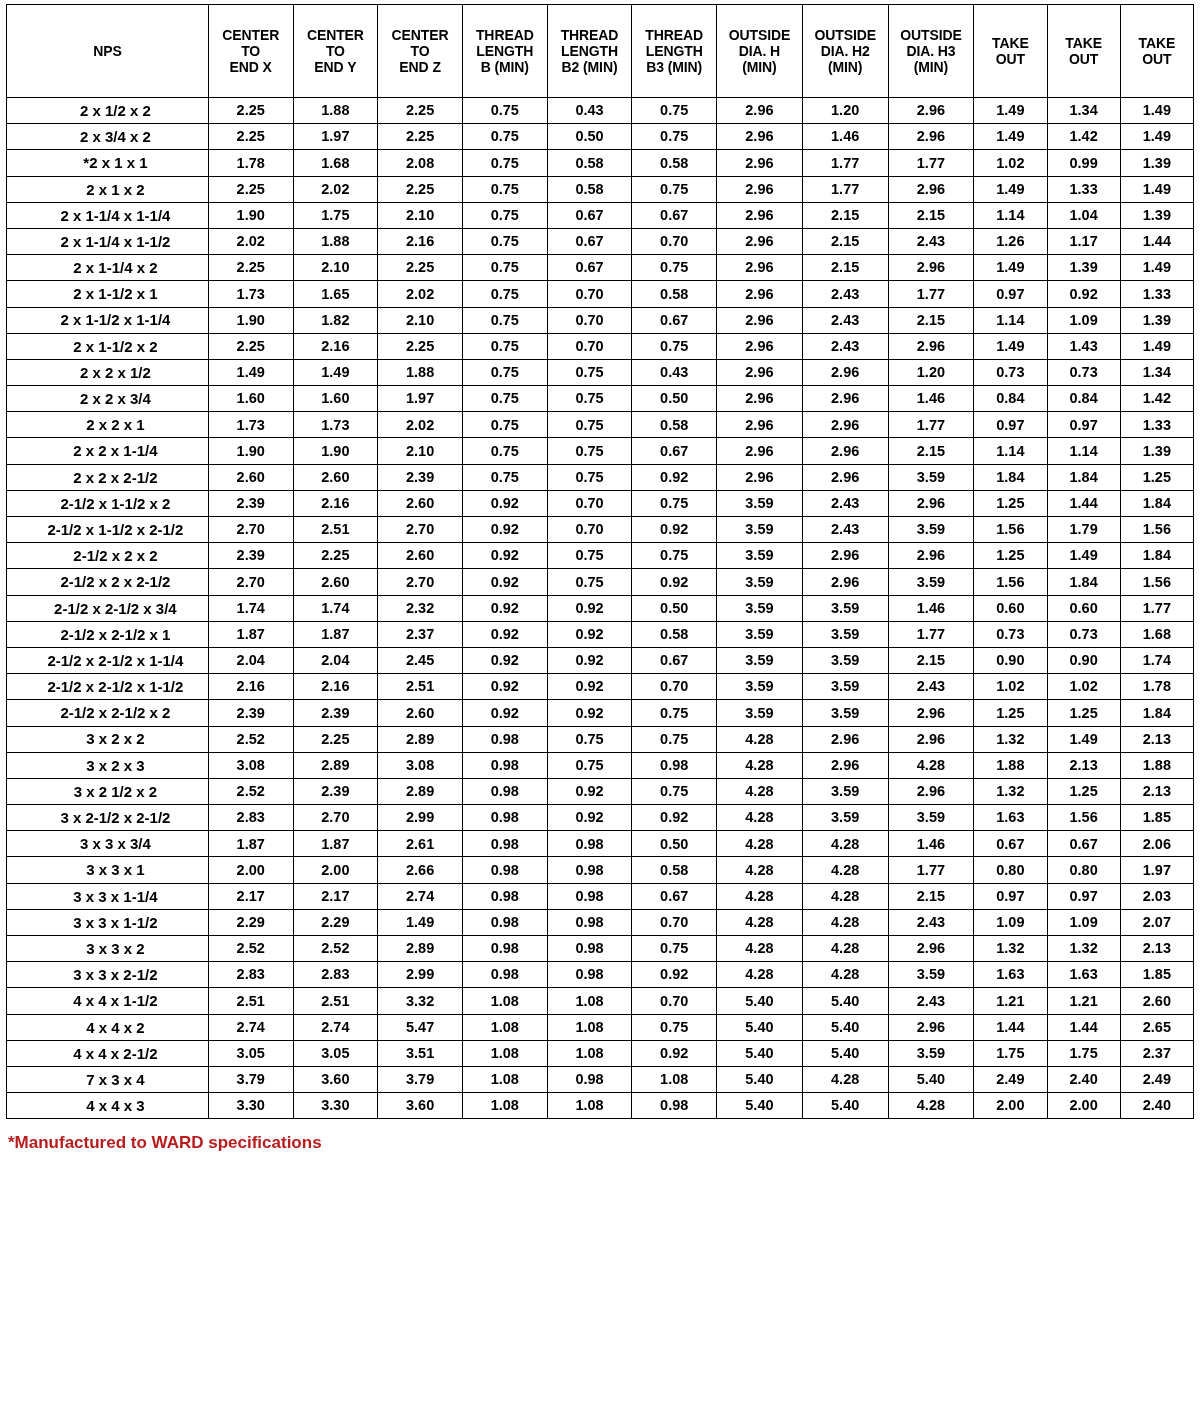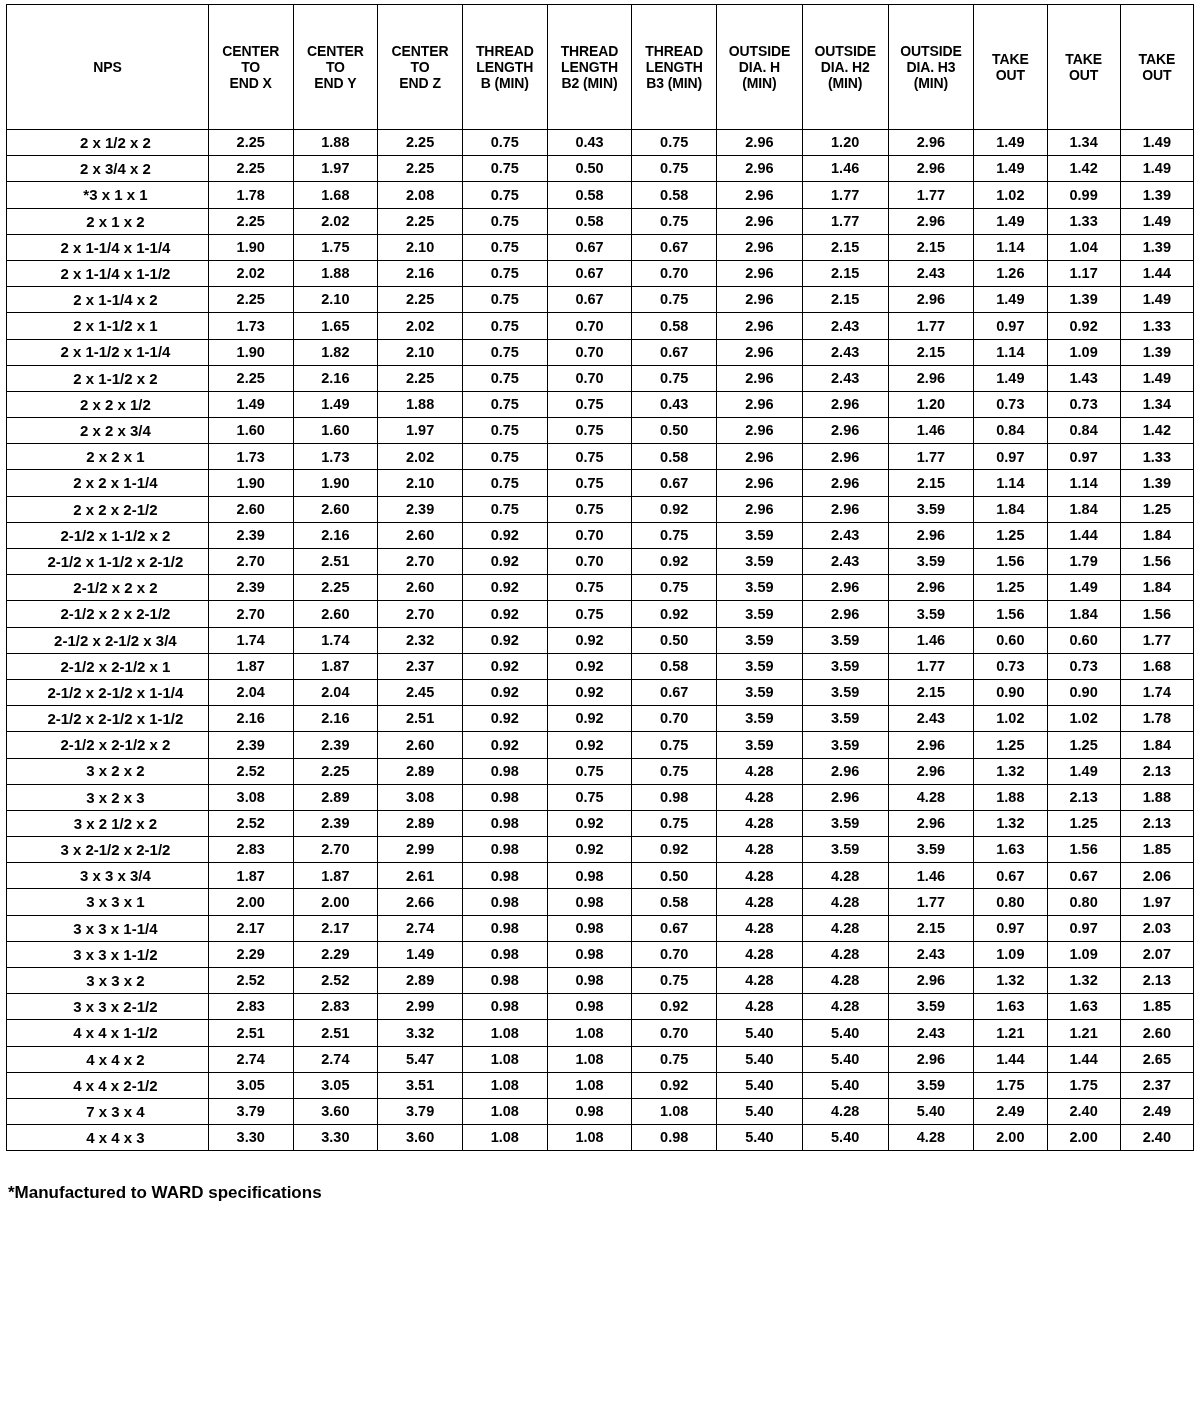--- a/index.html
+++ b/index.html
@@ -32,43 +32,43 @@
     font-size: 14.5px;
     font-weight: bold;
     padding: 0;
     line-height: 1.15;
     font-family: "Liberation Sans", sans-serif;
   }
   table.spec thead th {
     height: 88px;
     font-size: 14px;
     letter-spacing: -0.1px;
-    padding: 18px 1px;
+    padding: 2px 1px;
   }
   table.spec thead th .hl {
     display: block;
   }
   table.spec tbody td {
     height: 25.2px;
   }
   table.spec tbody td.nps {
     font-size: 15px;
     padding-left: 16px;
   }
   
   col.c-nps   { width: 193px; }
   col.c-num   { width: 81px;  }
   col.c-num2  { width: 82px;  }
   col.c-take  { width: 70px;  }
   .footnote {
-    margin-top: 32px;
+    margin-top: 14px;
     font-size: 17px;
     font-weight: bold;
     font-family: "Liberation Sans", sans-serif;
-    color: #000000;
+    color: #b91c1c;
     padding-left: 2px;
   }
 </style>
 </head>
 <body>
 
 <div class="page">
   <table class="spec">
     <colgroup>
       <col class="c-nps">
@@ -174,21 +174,21 @@
           <td>0.50</td>
           <td>0.75</td>
           <td>2.96</td>
           <td>1.46</td>
           <td>2.96</td>
           <td>1.49</td>
           <td>1.42</td>
           <td>1.49</td>
         </tr>
         <tr>
-          <td class="nps">*3 x 1 x 1</td>
+          <td class="nps">*2 x 1 x 1</td>
           <td>1.78</td>
           <td>1.68</td>
           <td>2.08</td>
           <td>0.75</td>
           <td>0.58</td>
           <td>0.58</td>
           <td>2.96</td>
           <td>1.77</td>
           <td>1.77</td>
           <td>1.02</td>

